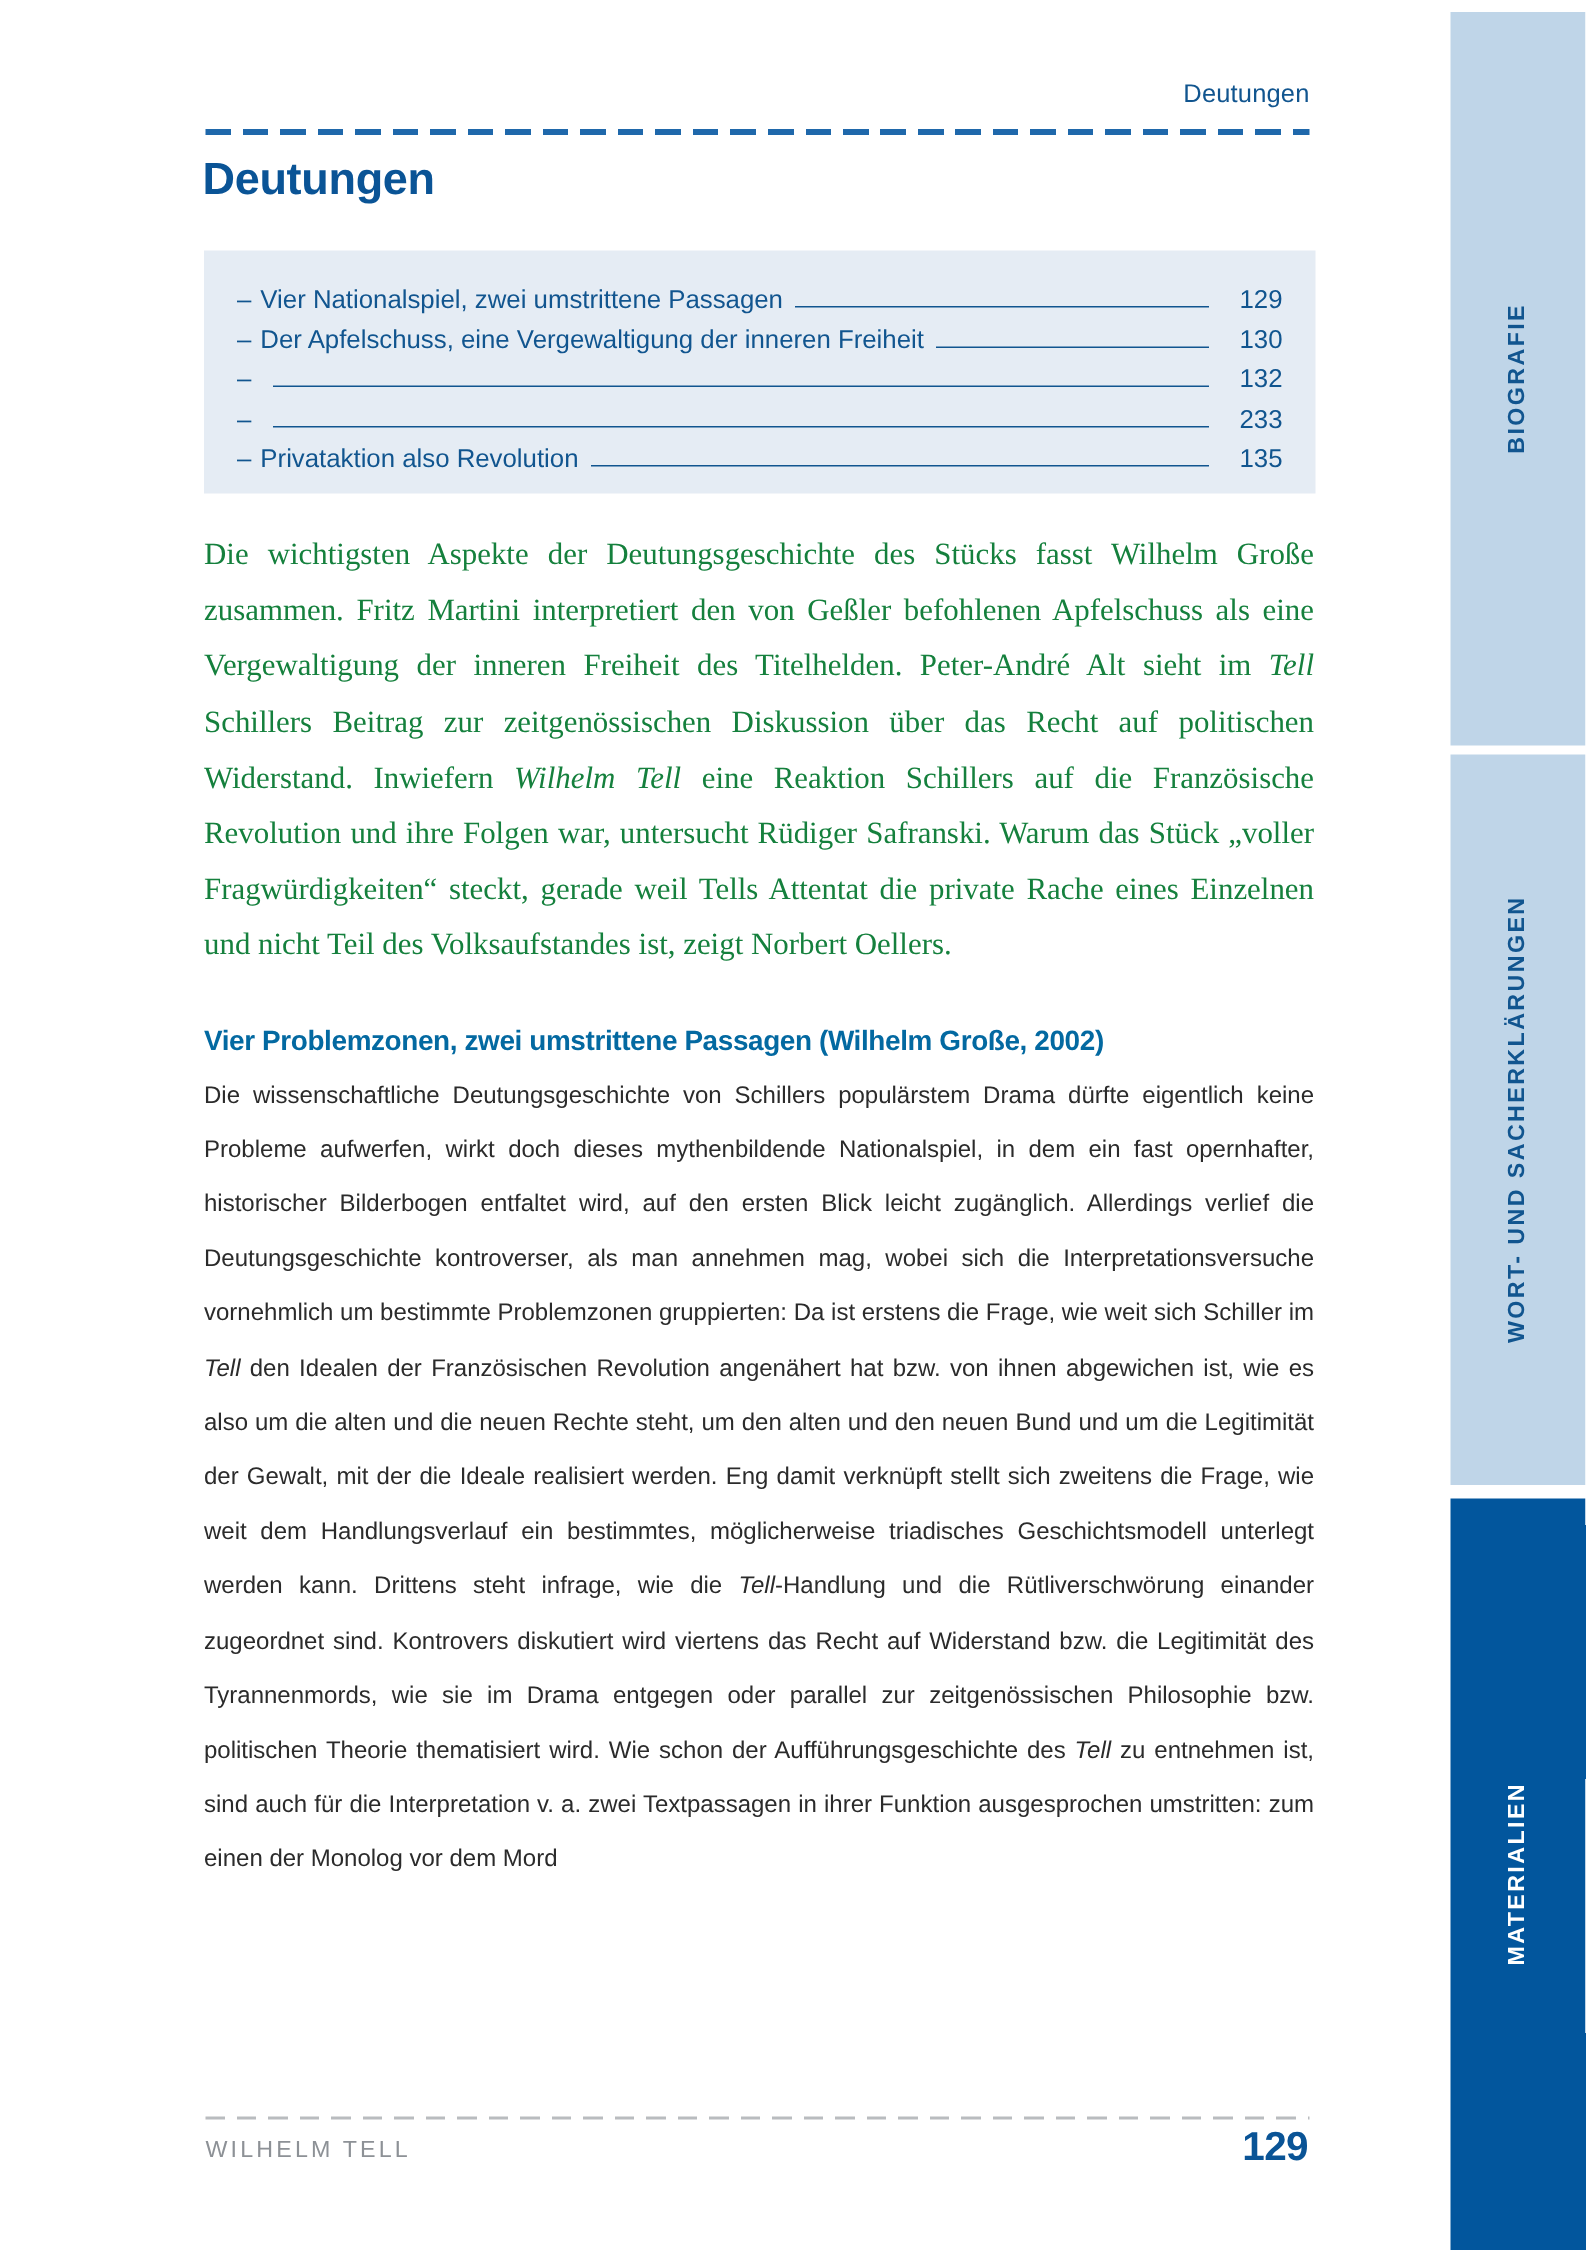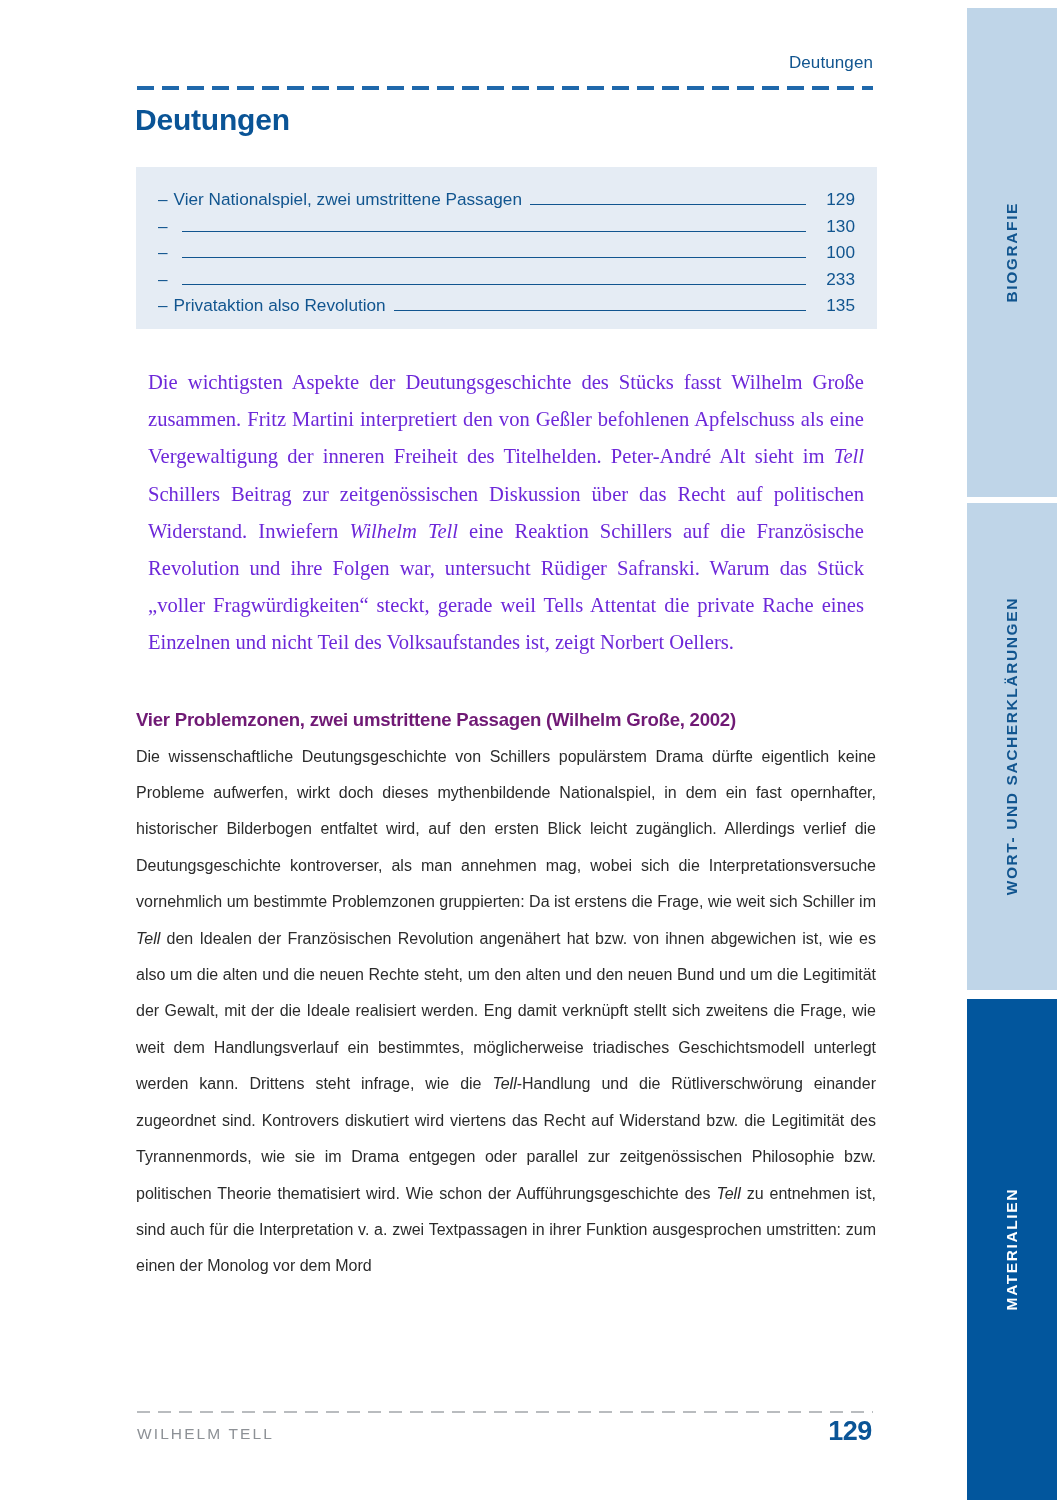--- a/index.html
+++ b/index.html
@@ -150,37 +150,37 @@
   }
 
   
   .content {
     position: absolute;
     left: 136px;
     top: 352px;
     width: 740px;
   }
   p.serif-para {
-    margin: 12px;
+    margin: 0;
     font-family: "Liberation Serif", serif;
     font-size: 20.6px;
     line-height: 37.2px;
-    color: #6d28d9;
+    color: #15803d;
     text-align: justify;
     text-justify: inter-word;
     hyphens: manual;
   }
   p.serif-para .it { font-style: italic; }
 
   .section-heading {
-    margin: 43px 0 0 0;
+    margin: 29px 0 0 0;
     font-family: "Liberation Sans", sans-serif;
     font-size: 18.6px;
     font-weight: bold;
-    color: #701a75;
+    color: #0369a1;
     letter-spacing: -0.25px;
     line-height: 30px;
     white-space: nowrap;
   }
 
   p.sans-para {
     margin: 4px 0 0 0;
     font-family: "Liberation Sans", sans-serif;
     font-size: 16px;
     line-height: 36.4px;
@@ -238,28 +238,29 @@
 
     <div class="toc-row">
       <span class="toc-dash">–</span>
       <span class="toc-title">Vier Nationalspiel, zwei umstrittene Passagen</span>
       <span class="toc-leader"></span>
       <span class="toc-page">129</span>
     </div>
 
     <div class="toc-row">
       <span class="toc-dash">–</span>
+      <span class="toc-title">Der Apfelschuss, eine Vergewaltigung der inneren Freiheit</span>
       <span class="toc-leader"></span>
       <span class="toc-page">130</span>
     </div>
 
     <div class="toc-row">
       <span class="toc-dash">–</span>
       <span class="toc-leader"></span>
-      <span class="toc-page">100</span>
+      <span class="toc-page">132</span>
     </div>
 
     <div class="toc-row">
       <span class="toc-dash">–</span>
       <span class="toc-leader"></span>
       <span class="toc-page">233</span>
     </div>
 
     <div class="toc-row">
       <span class="toc-dash">–</span>

